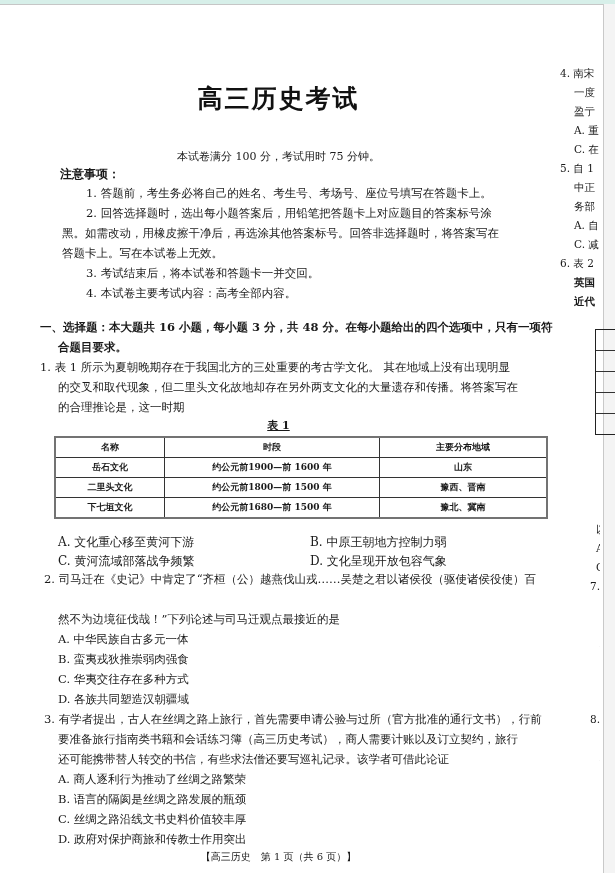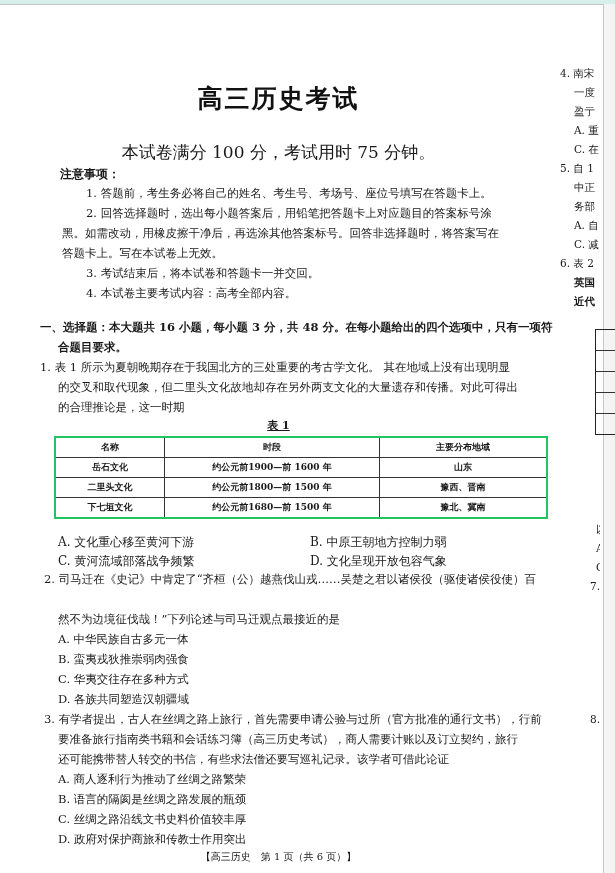--- a/index.html
+++ b/index.html
@@ -6,26 +6,26 @@
   body {
     width:615px; height:873px; overflow:hidden; position:relative;
     background:#ffffff;
     font-family:"DejaVu Serif","Liberation Serif",serif;
     color:#1a1a1a;
   }
   .topbar { position:absolute; left:0; top:0; width:615px; height:4px; background:#d7efe9; border-bottom:1px solid #c6c6c6; }
   .rightedge { position:absolute; right:0; top:4px; width:11px; height:869px; background:#f4f4f4; border-left:1px solid #c9c9c9; }
   .page { position:absolute; left:0; top:5px; width:557px; height:868px; }
   .title { position:absolute; left:0; width:557px; top:77px; text-align:center; font-family:"DejaVu Sans","Liberation Sans",sans-serif; font-size:25px; font-weight:bold; letter-spacing:2px; color:#111; }
-  .subtitle { position:absolute; left:0; width:557px; top:136px; text-align:center; font-size:17px; }
+  .subtitle { position:absolute; left:0; width:557px; top:144px; text-align:center; font-size:11px; }
   .notes-h { position:absolute; left:60px; top:161px; font-size:12px; font-weight:bold; }
   .line { position:absolute; font-size:11.5px; white-space:nowrap; line-height:16px; }
   .bold { font-weight:bold; }
   .tbl-cap { position:absolute; left:0; width:557px; top:413px; text-align:center; font-size:11px; font-weight:bold;text-decoration:underline; }
-  table.t1 { position:absolute; left:54px; top:431px; width:494px; border-collapse:collapse; border:2px solid #22c55e; font-size:9px; font-weight:bold; }
+  table.t1 { position:absolute; left:54px; top:431px; width:494px; border-collapse:collapse; border:2px solid #737373; font-size:9px; font-weight:bold; }
   table.t1 td { border:1px solid #333; height:19px; text-align:center; padding:0; }
   .opts2 { position:absolute; font-size:12px; white-space:nowrap; }
   .footer { position:absolute; left:0; width:557px; top:844px; text-align:center; font-size:10px; }
   
   .rc { position:absolute; left:560px; width:40px; overflow:hidden; font-size:10.5px; white-space:nowrap; line-height:19px; }
   .rtbl { position:absolute; left:595px; top:329px; width:20px; height:104px; border:1.5px solid #222; border-right:none; }
   .rtbl div { border-bottom:1px solid #333; height:20px; }
 </style>
 </head>
 <body>
@@ -42,21 +42,21 @@
   <div class="line" style="left:86px;top:200px">2. 回答选择题时，选出每小题答案后，用铅笔把答题卡上对应题目的答案标号涂</div>
   <div class="line" style="left:62px;top:240px">答题卡上。写在本试卷上无效。</div>
   <div class="line" style="left:62px;top:220px">黑。如需改动，用橡皮擦干净后，再选涂其他答案标号。回答非选择题时，将答案写在</div>
   <div class="line" style="left:86px;top:260px">3. 考试结束后，将本试卷和答题卡一并交回。</div>
   <div class="line" style="left:86px;top:280px">4. 本试卷主要考试内容：高考全部内容。</div>
 
   <div class="line bold" style="left:40px;top:314px">一、选择题：本大题共 16 小题，每小题 3 分，共 48 分。在每小题给出的四个选项中，只有一项符</div>
   <div class="line bold" style="left:58px;top:334px">合题目要求。</div>
 
   <div class="line" style="left:40px;top:354px">1. 表 1 所示为夏朝晚期存在于我国北方的三处重要的考古学文化。  其在地域上没有出现明显</div>
-  <div class="line" style="left:58px;top:374px">的交叉和取代现象，但二里头文化故地却存在另外两支文化的大量遗存和传播。对此可得出</div>
+  <div class="line" style="left:58px;top:374px">的交叉和取代现象，但二里头文化故地却存在另外两支文化的大量遗存和传播。将答案写在</div>
   <div class="line" style="left:58px;top:394px">的合理推论是，这一时期</div>
 
   <div class="tbl-cap">表 1</div>
   <table class="t1">
     <tbody>
         <tr>
       <td style="width:108px">名称</td>
       <td style="width:214px">时段</td>
       <td>主要分布地域</td>
     </tr>

